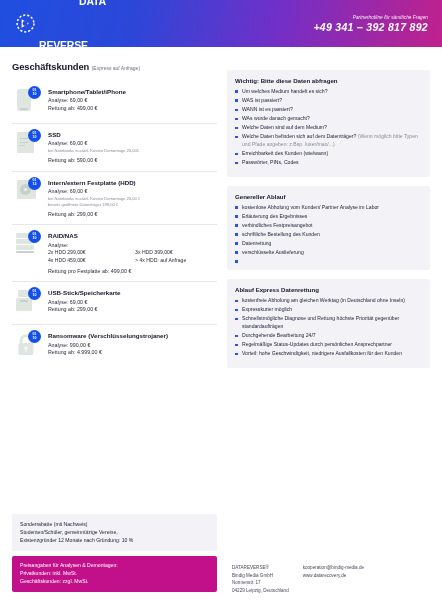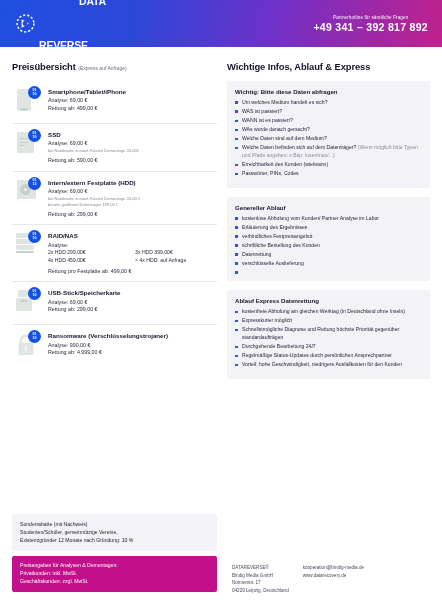--- a/index.html
+++ b/index.html
@@ -18,21 +18,21 @@
     height:47px;
     background:linear-gradient(100deg,#1f4fe0 0%,#2b47d8 30%,#7030c8 62%,#c0218c 100%);
     display:flex; align-items:center; justify-content:space-between;
     padding:0 14px 0 16px;
   }
   .logo { display:flex; align-items:center; gap:4px; }
   .logo-mark { width:19px; height:19px; position:relative; }
   .logo-text { color:#fff; font-weight:bold; line-height:0.92; letter-spacing:-0.2px; }
   .logo-text .l1 { font-size:10.5px; display:block;padding-left:40px; }
   .logo-text .l2 { font-size:10.5px; display:block;margin-top:34px; }
-  .hdr-right { text-align:center; color:#fff; }
+  .hdr-right { text-align:right; color:#fff;font-style:italic; }
   .hdr-sub { font-size:4.6px; letter-spacing:.1px; opacity:.95; margin-bottom:1px; }
   .hdr-phone { font-size:10.5px; font-weight:bold; letter-spacing:.3px; }
 
   
   .content { display:flex; padding:14px 12px 0 12px; gap:10px; }
   .col-left { width:205px; }
   .col-right { width:203px; }
 
   .col-title { font-size:9.4px; font-weight:bold; color:#15152b; letter-spacing:-.1px; }
   .col-title .note { font-size:5px; font-weight:normal; color:#6e6e80; letter-spacing:0; }
@@ -112,21 +112,21 @@
     <div class="hdr-right">
       <div class="hdr-sub">Partnerhotline für sämtliche Fragen</div>
       <div class="hdr-phone">+49 341 – 392 817 892</div>
     </div>
   </div>
 
   <div class="content">
 
     <div class="col-left">
       <div class="col-title">
-        <span>Preisübersicht</span>
+        <span>Geschäftskunden</span>
         <span class="note">(Express auf Anfrage)</span>
       </div>
 
       <div class="plist">
 
         <div class="prow">
           <div class="picon">
             <div class="dev" style="width:14px;height:22px;border-radius:2px;"></div>
             <div class="dev" style="left:6px;top:21px;width:8px;height:1.6px;border-radius:1px;background:#c6d1cb;"></div>
             <div class="badge">
@@ -264,21 +264,20 @@
             <div class="pline">
               <span>Rettung ab:</span> <span>4.999,00 €</span>
             </div>
           </div>
         </div>
 
       </div>
     </div>
 
     <div class="col-right">
-      <div class="col-title">Wichtige Infos, Ablauf &amp; Express</div>
 
       <div class="box">
         <div class="box-title">Wichtig: Bitte diese Daten abfragen</div>
         <ul class="bl">
           <li>Um welches Medium handelt es sich?</li>
           <li>WAS ist passiert?</li>
           <li>WANN ist es passiert?</li>
           <li>WAs wurde danach gemacht?</li>
           <li>Welche Daten sind auf dem Medium?</li>
           <li>

